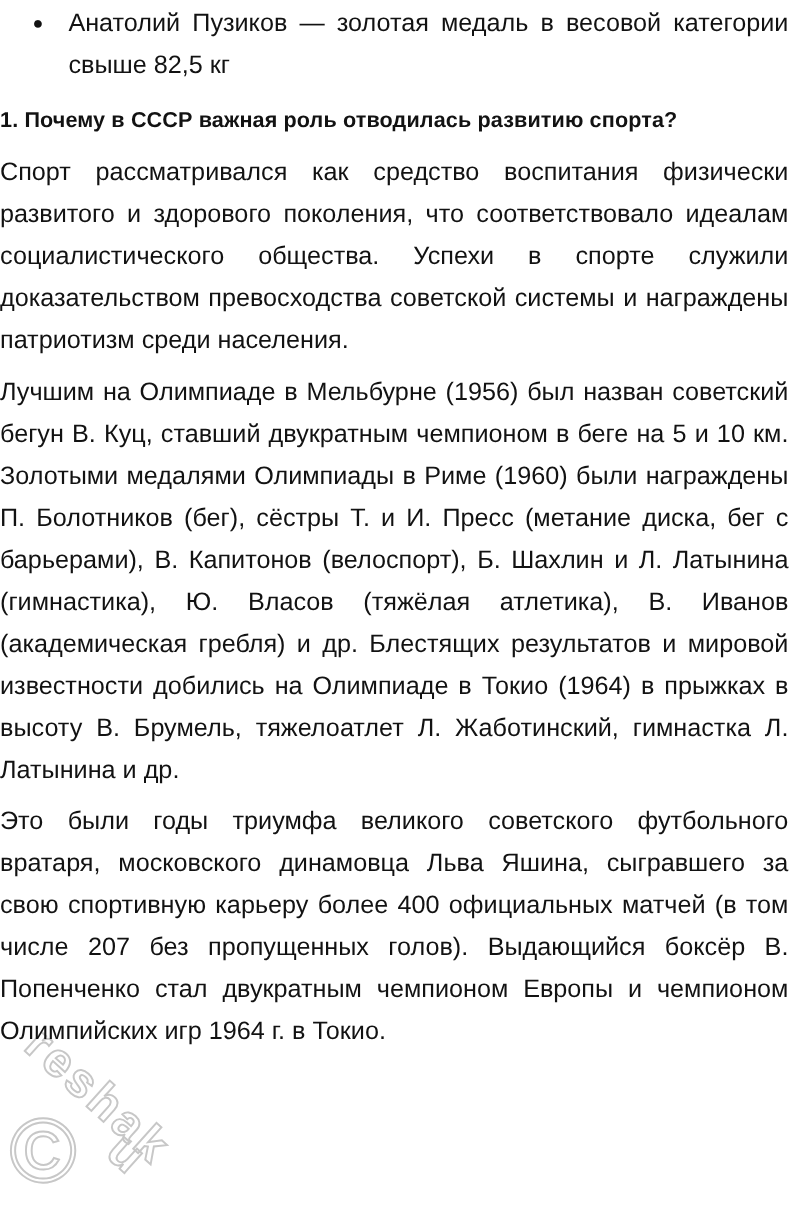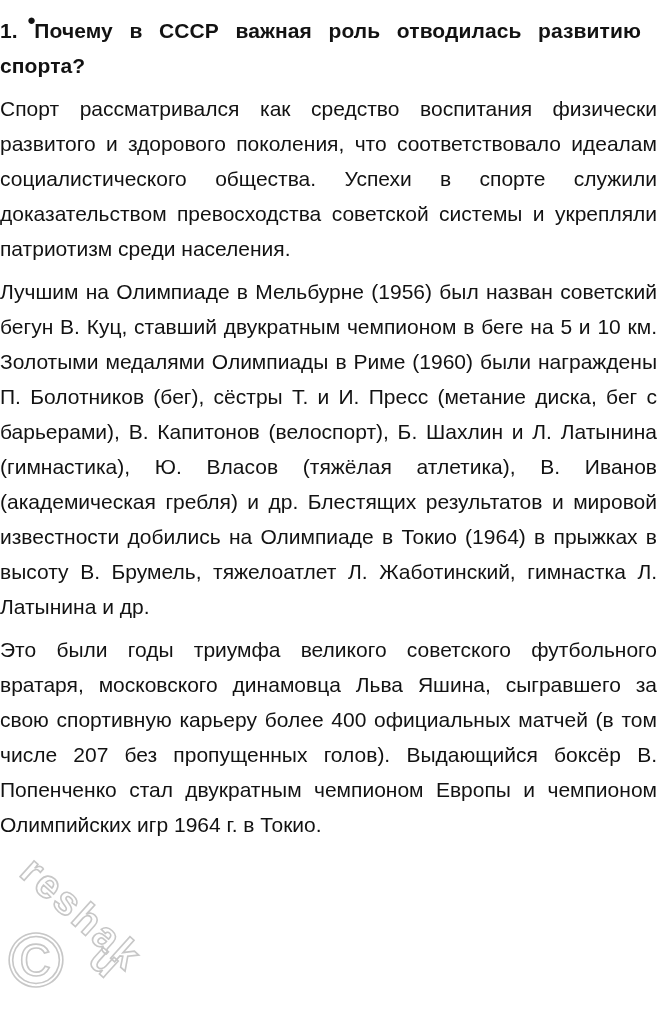--- a/index.html
+++ b/index.html
@@ -36,21 +36,21 @@
   .bullet {
     position: absolute;
     left: -30px;
     top: 0;
     font-size: 15px;
     line-height: 35px;
   }
 
   h2.question {
     margin: 11px 16px 0 0;
-    font-size: 21px;
+    font-size: 18px;
     font-weight: 700;
     line-height: 35px;
     text-align: justify;
     letter-spacing: 0.1px;
   }
 
   p.answer {
     margin: 8px 0 0 0;
     font-size: 21px;
     font-weight: 400;
@@ -106,22 +106,23 @@
   <span class="wm-text">reshak</span>
   <span class="wm-tail">u</span>
   <span class="wm-copy">©</span>
 </div>
 
 <div class="content">
 
   <ul class="bullet-list">
     <li>
       <span class="bullet">●</span>
+      <span>Анатолий Пузиков — золотая медаль в весовой категории свыше 82,5 кг</span>
     </li>
   </ul>
 
   <h2 class="question">1. Почему в СССР важная роль отводилась развитию спорта?</h2>
-  <p class="answer">Спорт рассматривался как средство воспитания физически развитого и здорового поколения, что соответствовало идеалам социалистического общества. Успехи в спорте служили доказательством превосходства советской системы и укрепляли патриотизм среди населения.</p>
+  <p class="answer">Спорт рассматривался как средство воспитания физически развитого и здорового поколения, что соответствовало идеалам социалистического общества. Успехи в спорте служили доказательством превосходства советской системы и награждены патриотизм среди населения.</p>
 
   <p class="answer">Лучшим на Олимпиаде в Мельбурне (1956) был назван советский бегун В. Куц, ставший двукратным чемпионом в беге на 5 и 10 км. Золотыми медалями Олимпиады в Риме (1960) были награждены П. Болотников (бег), сёстры Т. и И. Пресс (метание диска, бег с барьерами), В. Капитонов (велоспорт), Б. Шахлин и Л. Латынина (гимнастика), Ю. Власов (тяжёлая атлетика), В. Иванов (академическая гребля) и др. Блестящих результатов и мировой известности добились на Олимпиаде в Токио (1964) в прыжках в высоту В. Брумель, тяжелоатлет Л. Жаботинский, гимнастка Л. Латынина и др.</p>
   <p class="answer">Это были годы триумфа великого советского футбольного вратаря, московского динамовца Льва Яшина, сыгравшего за свою спортивную карьеру более 400 официальных матчей (в том числе 207 без пропущенных голов). Выдающийся боксёр В. Попенченко стал двукратным чемпионом Европы и чемпионом Олимпийских игр 1964 г. в Токио.</p>
 
 </div>
 
 </body></html>

